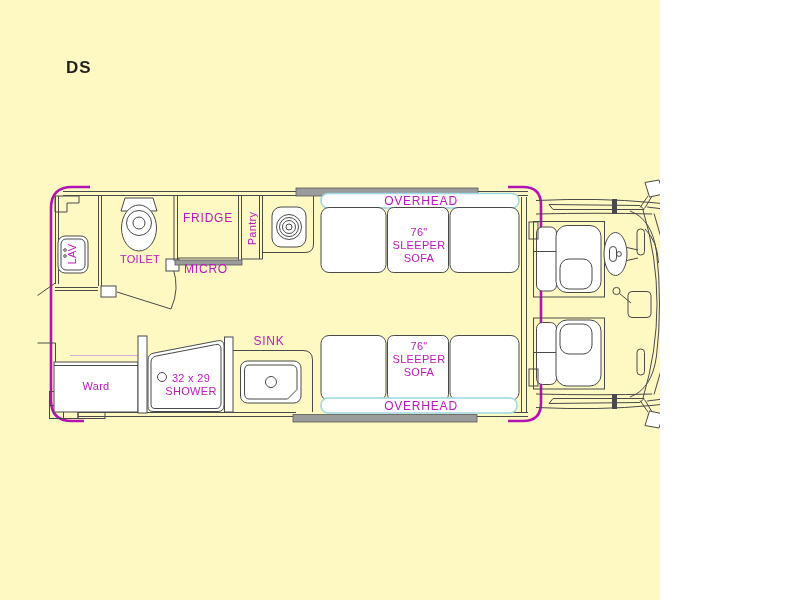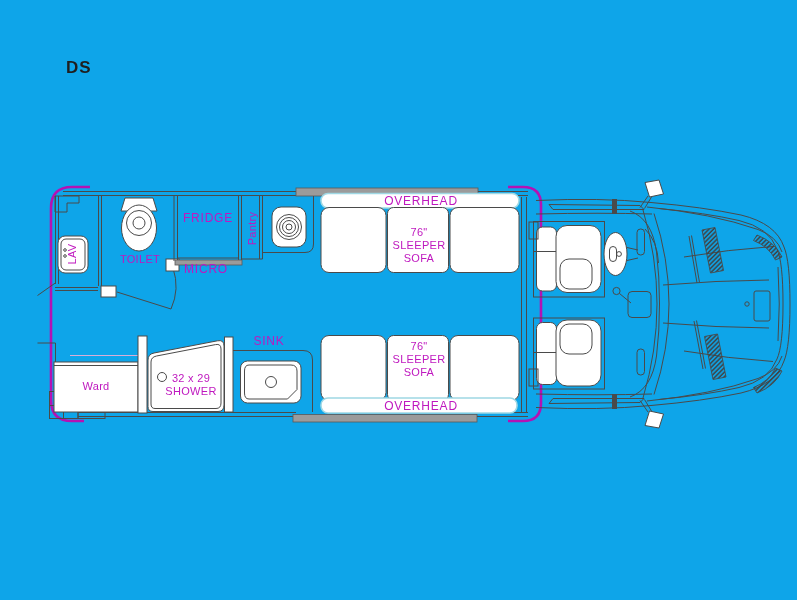--- a/index.html
+++ b/index.html
@@ -5,21 +5,21 @@
   :root{
     --body-outline:#b412b4;
     --label:#bf18bf;
     --overhead-trim:#9fd8e4;
     --wall-fill:#9b9b9b;
     --line:#4a4a4a;
     --accent-line:#d8aed8;
     --title-color:#1f1f1f;
   }
   html,body{margin:0;padding:0;background:#fff;}
-  .canvas{position:relative;width:797px;height:600px;background:#0ea5e9;overflow:hidden;
+  .canvas{position:relative;width:660px;height:600px;background:#fef9c3;overflow:hidden;
           font-family:"Liberation Sans",sans-serif;}
   svg text{font-family:"Liberation Sans",sans-serif;}
   .magenta{stroke:var(--body-outline);stroke-width:2.6;fill:none;}
   .ln{stroke:var(--line);stroke-width:1;fill:none;}
   .lnf{stroke:var(--line);stroke-width:1;fill:#fff;}
   .grayfill{fill:var(--wall-fill);stroke:#595959;stroke-width:.8;}
   .cyan{stroke:var(--overhead-trim);stroke-width:1.6;fill:#fff;}
   .accent{stroke:var(--accent-line);stroke-width:1.2;fill:none;}
   .lbl{fill:var(--label);font-size:12px;letter-spacing:.8px;text-anchor:middle;}
   .lbl-s{fill:var(--label);font-size:11px;letter-spacing:.3px;text-anchor:middle;}

